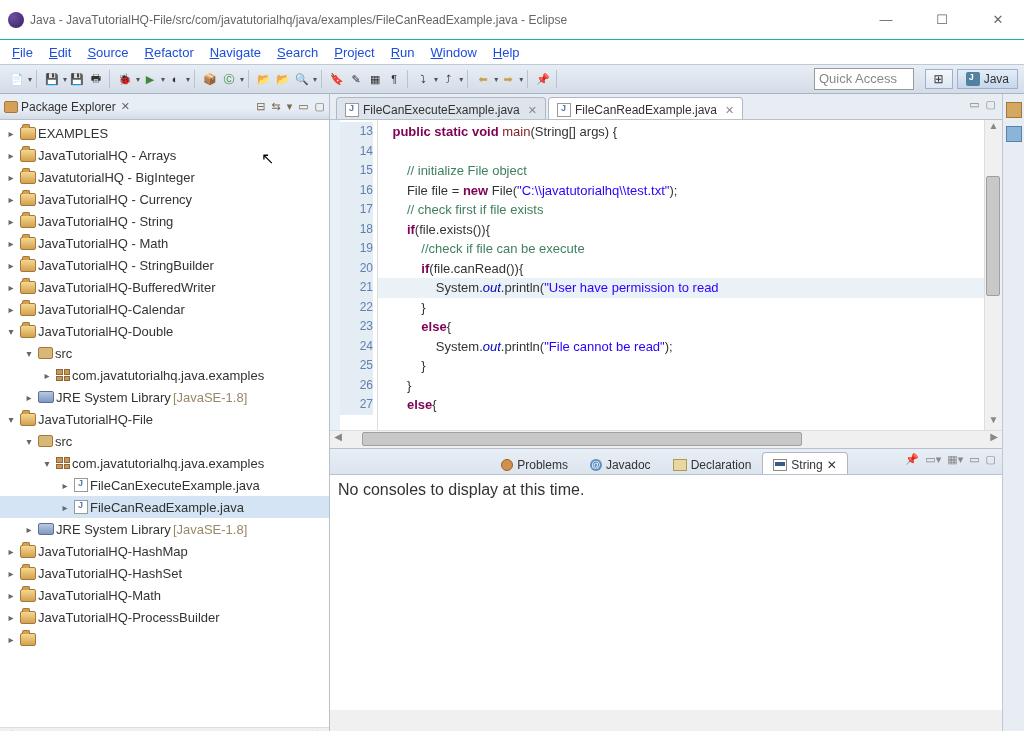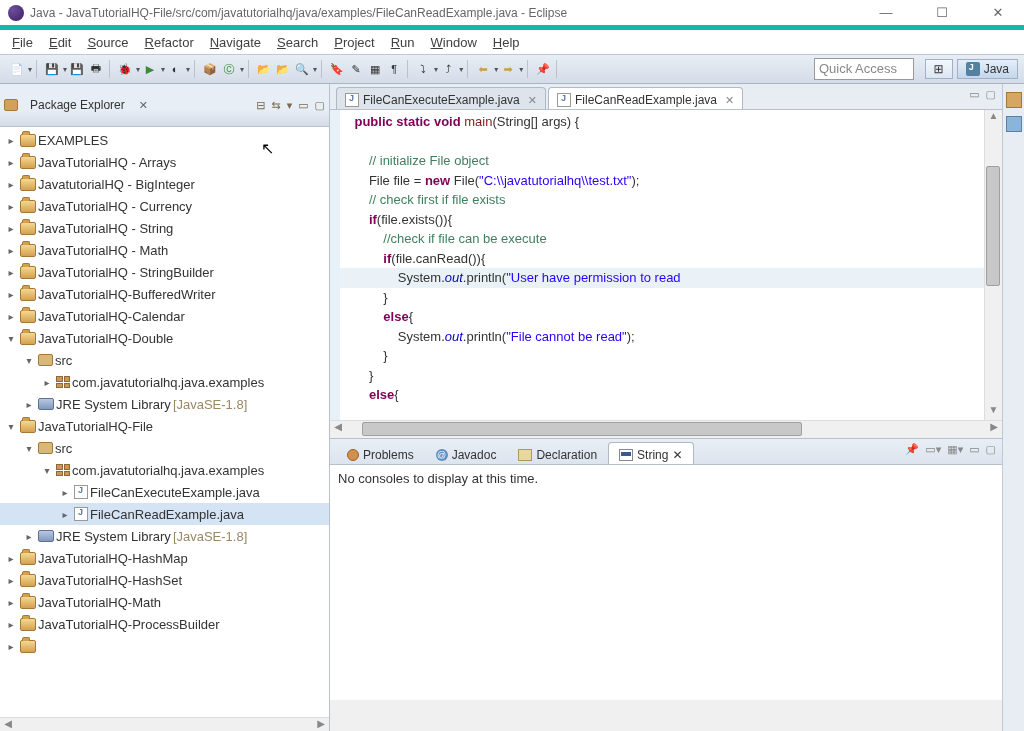--- a/index.html
+++ b/index.html
@@ -1,27 +1,27 @@
 <!DOCTYPE html>
 <html><head>
 <meta charset="utf-8">
 <style>
 * { margin:0; padding:0; box-sizing:border-box; font-family:"Segoe UI",Tahoma,sans-serif; }
 body { width:1024px; height:731px; background:#f0f0f0; overflow:hidden; font-size:13px; color:#333; }
 
 
-.titlebar { height:30px; background:#fff; display:flex; align-items:center; padding:12px 8px; border-bottom:5px solid #14b8a6;}
+.titlebar { height:40px; background:#fff; display:flex; align-items:center; padding:12px 8px; border-bottom:1px solid #14b8a6;}
 .app-icon { width:16px; height:16px; border-radius:50%; background:radial-gradient(circle at 30% 30%,#6e4ea0,#3a2060); margin-right:6px;}
 .title-text { flex:1; color:#666; font-size:12px;}
 .win-controls { display:flex; gap:20px; color:#666;}
 .win-btn { width:36px; text-align:center; cursor:default;}
 
 
 .menubar { height:24px; background:#fff; display:flex; align-items:center; padding:0 6px; gap:4px;}
-.menu-item { padding:2px 6px; cursor:default; font-size:13px; color:#404040;}
+.menu-item { padding:2px 6px; cursor:default; font-size:13px; color:#1d4ed8;}
 .menu-item u { text-decoration:underline;}
 
 
 .toolbar { height:30px; background:linear-gradient(#e8eef5,#d4dce8); border-top:1px solid #c0c8d4; border-bottom:1px solid #a8b4c4; display:flex; align-items:center; padding:0 4px; gap:2px; position:relative;}
 .tb-group { display:flex; align-items:center; gap:1px; border-right:1px solid #b8c2d0; padding:0 4px; }
 .tb-btn { width:18px; height:18px; display:flex; align-items:center; justify-content:center; font-size:11px;}
 .tb-arrow { font-size:8px; color:#555; margin-left:1px;}
 .quick-access { position:absolute; right:110px; width:100px; height:22px; border:1px solid #999; background:#fff; padding:2px 4px; color:#888; font-size:13px;}
 .persp { position:absolute; right:6px; display:flex; gap:4px; align-items:center;}
 .persp-btn { border:1px solid #a0b0c8; background:linear-gradient(#f4f8fd,#dce6f2); padding:2px 8px; font-size:12px; display:flex; align-items:center; gap:4px;}
@@ -30,21 +30,21 @@
 .j-icon::after{content:"J";position:absolute;color:#fff;font-size:9px;left:3px;top:0;font-weight:bold;}
 
 
 .main { display:flex; height:647px;}
 .left-panel { width:330px; background:#fff; border-right:1px solid #b8c0cc; display:flex; flex-direction:column;}
 .right-side { flex:1; display:flex; flex-direction:column;}
 .far-right { width:22px; background:#e8edf3; border-left:1px solid #c0c8d4; display:flex; flex-direction:column; align-items:center; gap:8px; padding-top:8px;}
 .far-right div { width:16px; height:16px; }
 
 
-.pe-header { height:43px; background:linear-gradient(#e8eef5 60%,#d4dce8); border-bottom:1px solid #b8c0cc; display:flex; align-items:center; padding:0 4px; gap:12px;}
+.pe-header { height:26px; background:linear-gradient(#e8eef5 60%,#d4dce8); border-bottom:1px solid #b8c0cc; display:flex; align-items:center; padding:0 4px; gap:3px;}
 .pkg-icon{background:#d4a05a;border:1px solid #a67838;border-radius:2px;width:14px;height:12px;}
 .pe-title { font-size:12px;}
 .pe-close { font-size:11px; color:#666; margin-left:2px;}
 .pe-tools { margin-left:auto; display:flex; gap:6px; font-size:11px; color:#7a6a50;}
 
 
 .tree { flex:1; overflow:auto; padding:2px 0;}
 .tree-row { display:flex; align-items:center; height:22px; padding-left:4px; gap:2px; white-space:nowrap;}
 .tree-row.d1{padding-left:4px;} .tree-row.d2{padding-left:22px;} .tree-row.d3{padding-left:40px;} .tree-row.d4{padding-left:58px;}
 .tw { width:14px; text-align:center; color:#666; font-size:10px;}
@@ -86,25 +86,25 @@
 .vs-arrow{height:16px;text-align:center;font-size:10px;color:#888;}
 .vs-track{flex:1;position:relative;}
 .vs-thumb{position:absolute;width:14px;left:1px;background:#c8c8c8;border:1px solid #a0a0a0;border-radius:2px;}
 
 .editor-hscroll{height:18px;background:#f0f0f0;border-top:1px solid #ddd;display:flex;}
 .hs-track{flex:1;position:relative;margin:0 16px;}
 .hs-thumb{position:absolute;height:14px;top:1px;background:#c8c8c8;border:1px solid #a0a0a0;border-radius:2px;}
 
 
 .bottom-panel { height:262px; background:#fff; border-top:1px solid #b8c0cc; display:flex; flex-direction:column;}
-.bp-tabs { height:26px; background:linear-gradient(#e8eef5,#dce4ee); border-bottom:1px solid #b8c0cc; display:flex; align-items:flex-end; padding-left:6px; position:relative;}
+.bp-tabs { height:26px; background:linear-gradient(#e8eef5,#dce4ee); border-bottom:1px solid #b8c0cc; display:flex; align-items:flex-end; padding-left:6px; position:relative;justify-content:center;}
 .bptab { height:22px; padding:3px 10px 0; border:1px solid transparent; border-bottom:none; display:flex; align-items:center; gap:4px; font-size:12px;}
 .bptab.active{background:#fff;border-color:#b0b8c4;border-radius:4px 4px 0 0;}
 .bp-tools{position:absolute;right:6px;top:4px;display:flex;gap:6px;font-size:11px;color:#888;}
-.bp-body { flex:1; padding:6px 8px; color:#333; font-size:13px;}
+.bp-body { flex:1; padding:6px 8px; color:#333; font-size:16px;}
 .prob-icon{width:12px;height:12px;border-radius:50%;background:#d09050;border:1px solid #a06020;}
 .jdoc-icon{width:12px;height:12px;background:#6090c0;border-radius:50%;color:#fff;font-size:9px;text-align:center;line-height:12px;}
 .decl-icon{width:14px;height:12px;background:#e8d8a0;border:1px solid #b09858;}
 .cons-icon{width:14px;height:12px;background:#fff;border:1px solid #888;position:relative;}
 .cons-icon::after{content:"";position:absolute;width:10px;height:4px;background:#3a5a8a;top:2px;left:1px;}
 
 .cursor-overlay{position:absolute;left:261px;top:84px;font-size:16px;color:#000;pointer-events:none;}
 </style>
 </head>
 <body>
@@ -361,20 +361,37 @@
           <span>FileCanReadExample.java</span>
           <span class="x">✕</span>
         </div>
         <div class="etools">
         <span>▭</span>
         <span>▢</span>
       </div>
     </div>
     <div class="editor-body" style="height:310px;flex:none;">
       <div class="ruler"></div>
+      <div class="gutter" id="gutter">
+          <div class="hl">13</div>
+          <div class="hl">14</div>
+          <div class="hl">15</div>
+          <div class="hl">16</div>
+          <div class="hl">17</div>
+          <div class="hl">18</div>
+          <div class="hl">19</div>
+          <div class="hl">20</div>
+          <div class="hl">21</div>
+          <div class="hl">22</div>
+          <div class="hl">23</div>
+          <div class="hl">24</div>
+          <div class="hl">25</div>
+          <div class="hl">26</div>
+          <div class="hl">27</div>
+        </div>
       <div class="code" id="code"><div>    <span class="kw">public static void</span> <span class="mtd">main</span>(String[] args) {</div><div>&nbsp;</div><div>        <span class="cm">// initialize File object</span></div><div>        File file = <span class="kw">new</span> File(<span class="str">"C:\\javatutorialhq\\test.txt"</span>);</div><div>        <span class="cm">// check first if file exists</span></div><div>        <span class="kw">if</span>(file.exists()){</div><div>            <span class="cm">//check if file can be execute</span></div><div>            <span class="kw">if</span>(file.canRead()){</div><div class="hl-line">                System.<span class="fld">out</span>.println(<span class="str">"User have permission to read</span></div><div>            }</div><div>            <span class="kw">else</span>{</div><div>                System.<span class="fld">out</span>.println(<span class="str">"File cannot be read"</span>);</div><div>            }</div><div>        }</div><div>        <span class="kw">else</span>{</div></div>
       <div class="vscroll">
         <div class="vs-arrow">▲</div>
         <div class="vs-track">
             <div class="vs-thumb" style="top:40px;height:120px;"></div>
           </div>
         <div class="vs-arrow">▼</div>
       </div>
     </div>
     <div class="editor-hscroll">

